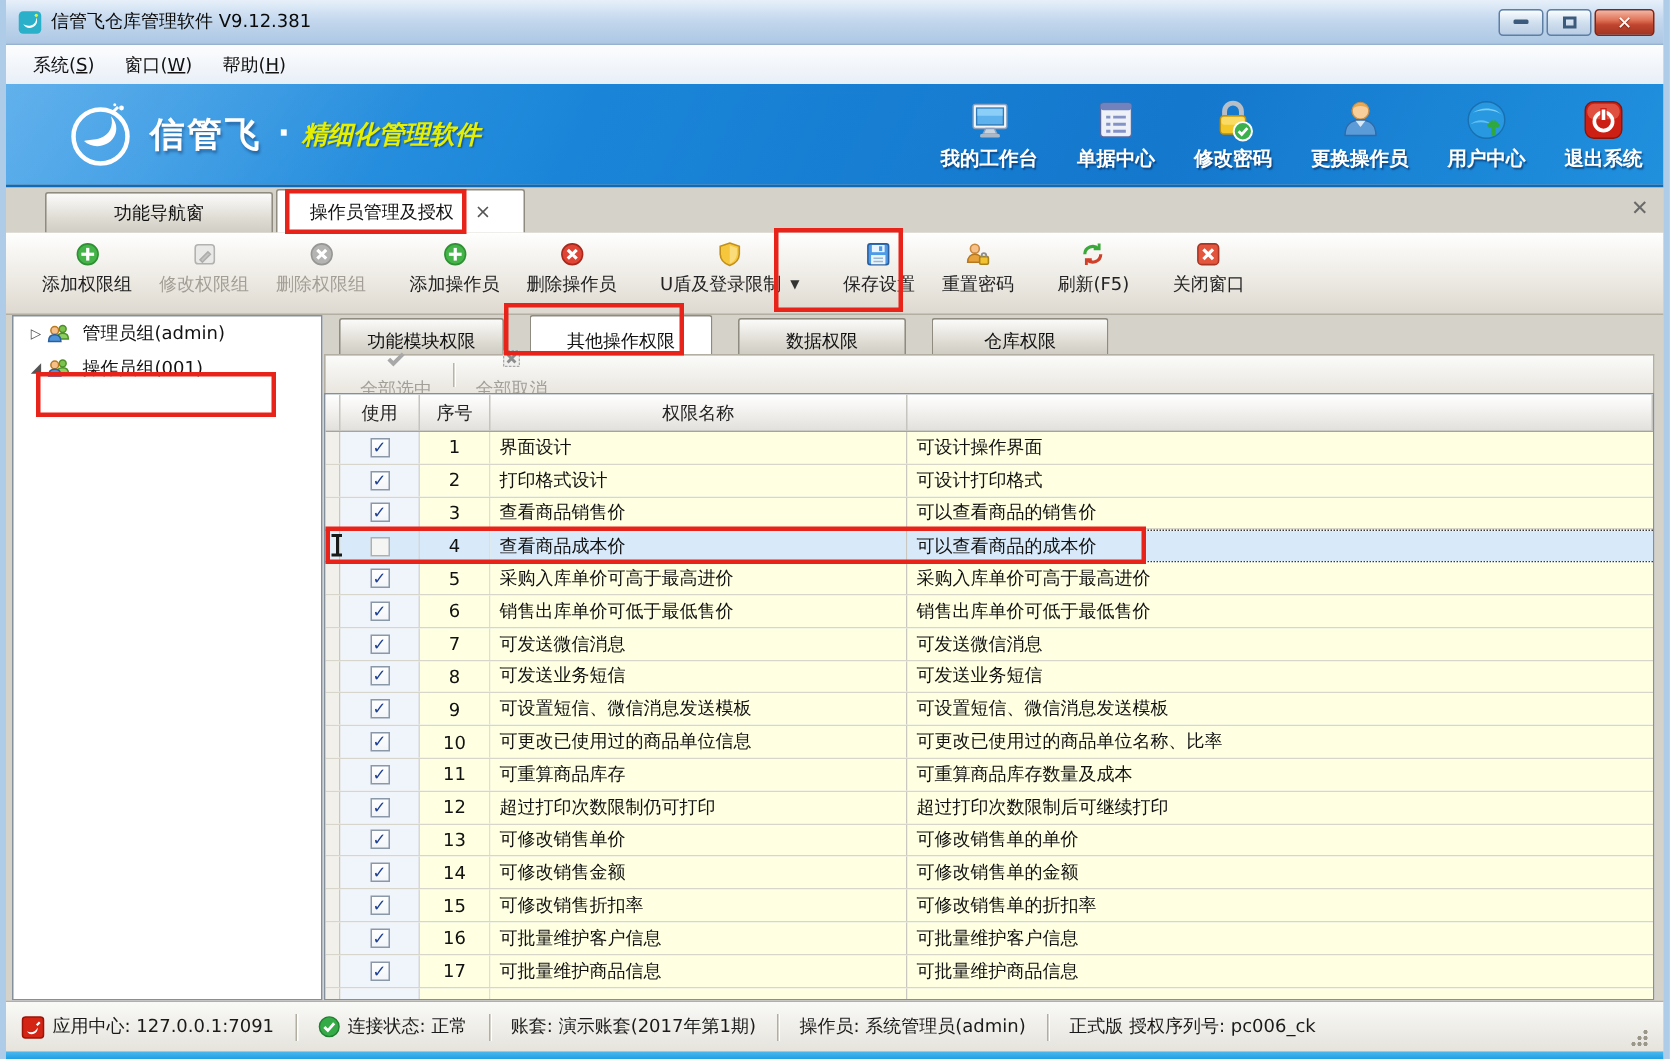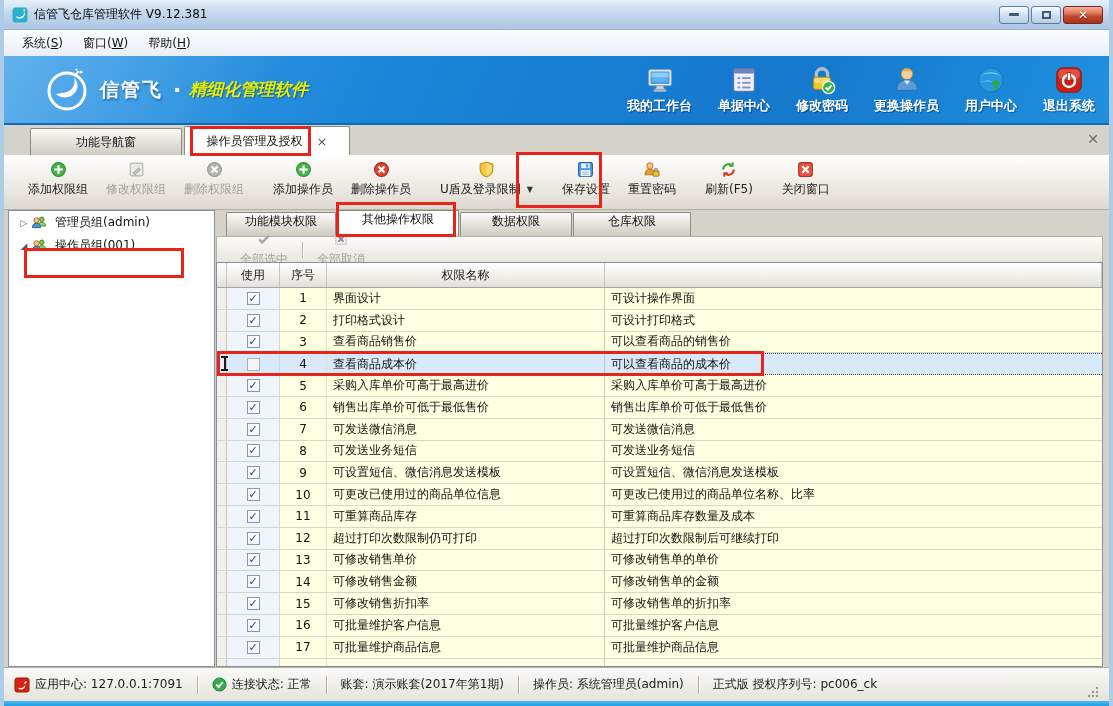--- a/index.html
+++ b/index.html
@@ -28,21 +28,21 @@
     background:linear-gradient(#fcfdfe,#e9eff7); font-size:12px; color:#111; }
   .menu-item { padding:4px 10px; cursor:default; }
 
   
   .banner { height:69px; flex:0 0 69px; position:relative; display:flex; align-items:center;
     background:linear-gradient(115deg,#3fa0e8 0%,#1a85d8 35%,#1478cd 70%,#2090dd 100%);
     border-bottom:2px solid #0f6ab8; overflow:hidden; }
   .banner::before { content:""; position:absolute; left:-60px; top:-40px; width:480px; height:150px;
     background:linear-gradient(115deg,rgba(255,255,255,.22),rgba(255,255,255,0) 65%); transform:skewX(-18deg); }
   .brand-area { display:flex; align-items:center; margin-left:40px; white-space:nowrap; z-index:1; }
-  .brand-text { color:#fff; font-size:19px; font-weight:bold; letter-spacing:2px; margin-left:10px;
+  .brand-text { color:#fff; font-size:23px; font-weight:bold; letter-spacing:2px; margin-left:10px;
     text-shadow:1px 2px 2px rgba(0,30,80,.4); }
   .brand-sep { color:#fff; font-size:22px; font-weight:bold; margin:0 8px 0 10px; }
   .slogan { color:#e6ef00; font-size:17px; font-weight:bold; font-style:italic;
     text-shadow:1px 1px 1px rgba(0,30,80,.45); }
   .banner-actions { margin-left:auto; margin-right:14px; display:flex; align-items:flex-end; gap:26px; z-index:1; }
   .banner-action { display:flex; flex-direction:column; align-items:center; gap:2px; cursor:pointer; }
   .banner-action .label { color:#fff; font-size:13px; font-weight:bold; text-shadow:1px 1px 1px rgba(0,20,60,.5); }
 
   
   .doctabs { height:30px; flex:0 0 30px; background:#d5d2c9; display:flex; align-items:flex-end; padding-left:26px; position:relative; }
@@ -71,22 +71,22 @@
   .tree-item .expander { width:14px; text-align:center; font-size:9px; color:#555; flex:0 0 14px; }
   .tree-item.lvl0 { padding-left:8px; }
   .tree-item.lvl1 { padding-left:36px; }
   .tree-item .tlabel { margin-left:5px; padding:1px 3px; }
   .tree-item.selected .tlabel { background:#efefef; border:1px dotted #7a7a7a; }
 
   .content { flex:1; display:flex; flex-direction:column; margin-left:1px; overflow:hidden; }
 
   
   .perm-tabs { height:26px; flex:0 0 26px; display:flex; align-items:flex-end; padding-left:10px; }
-  .perm-tab { height:24px; display:flex; align-items:flex-start; justify-content:center; font-size:12px; color:#111;
-    border:1px solid #8f8b80; border-bottom:none; border-radius:2px 2px 0 0; margin-right:1px; cursor:pointer; }
+  .perm-tab { height:24px; display:flex; align-items:flex-end; justify-content:center; font-size:12px; color:#111;
+    border:1px solid #8f8b80; border-bottom:none; border-radius:2px 2px 0 0; margin-right:17px; cursor:pointer; }
   .perm-tab.inactive { background:linear-gradient(#fbfbfa,#dcd9d0 70%,#cfccc3); }
   .perm-tab.active { background:#fff; height:26px; position:relative; z-index:2; }
 
   
   .select-toolbar { height:26px; flex:0 0 26px; display:flex; align-items:center; gap:2px; padding-left:4px;
     background:linear-gradient(#fbfbfa,#e9e6df); border:1px solid #b3afa3; border-bottom:none; }
   .sel-btn { display:flex; align-items:center; gap:5px; font-size:12px; padding:2px 8px;flex-direction:column; }
   .sel-btn.disabled { color:#a3a09a; }
   .sel-sep { width:1px; height:16px; background:#b8b4a8; box-shadow:1px 0 0 #fff; margin:0 4px; }
 

